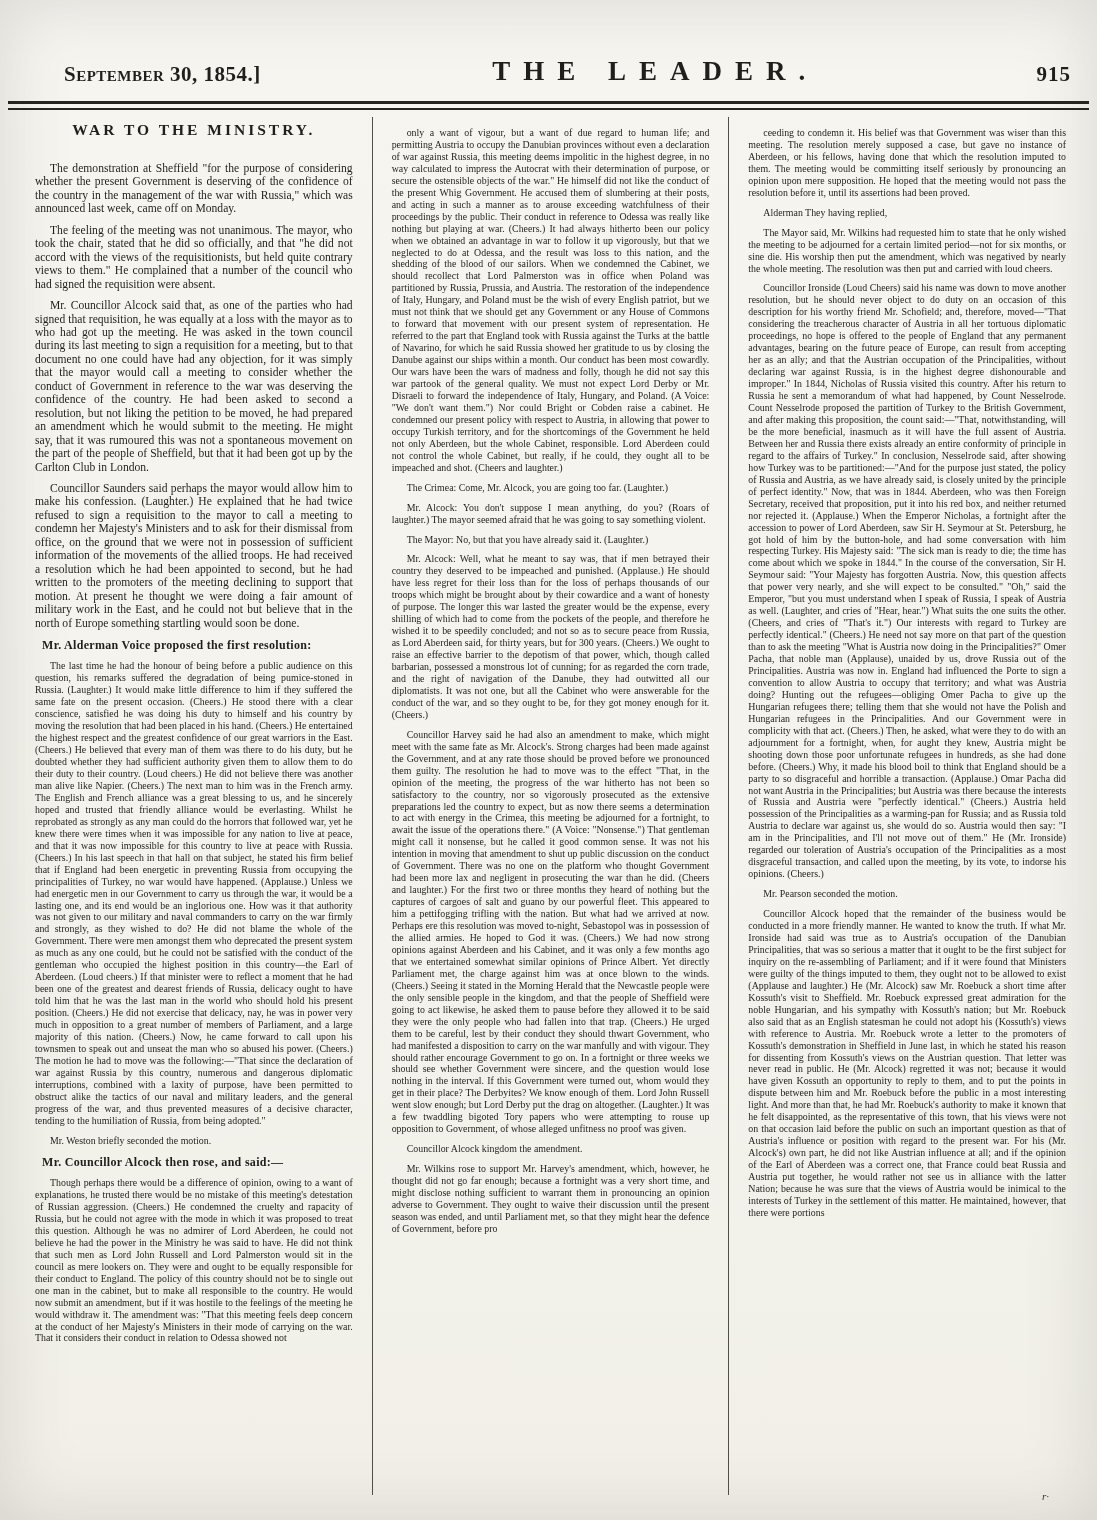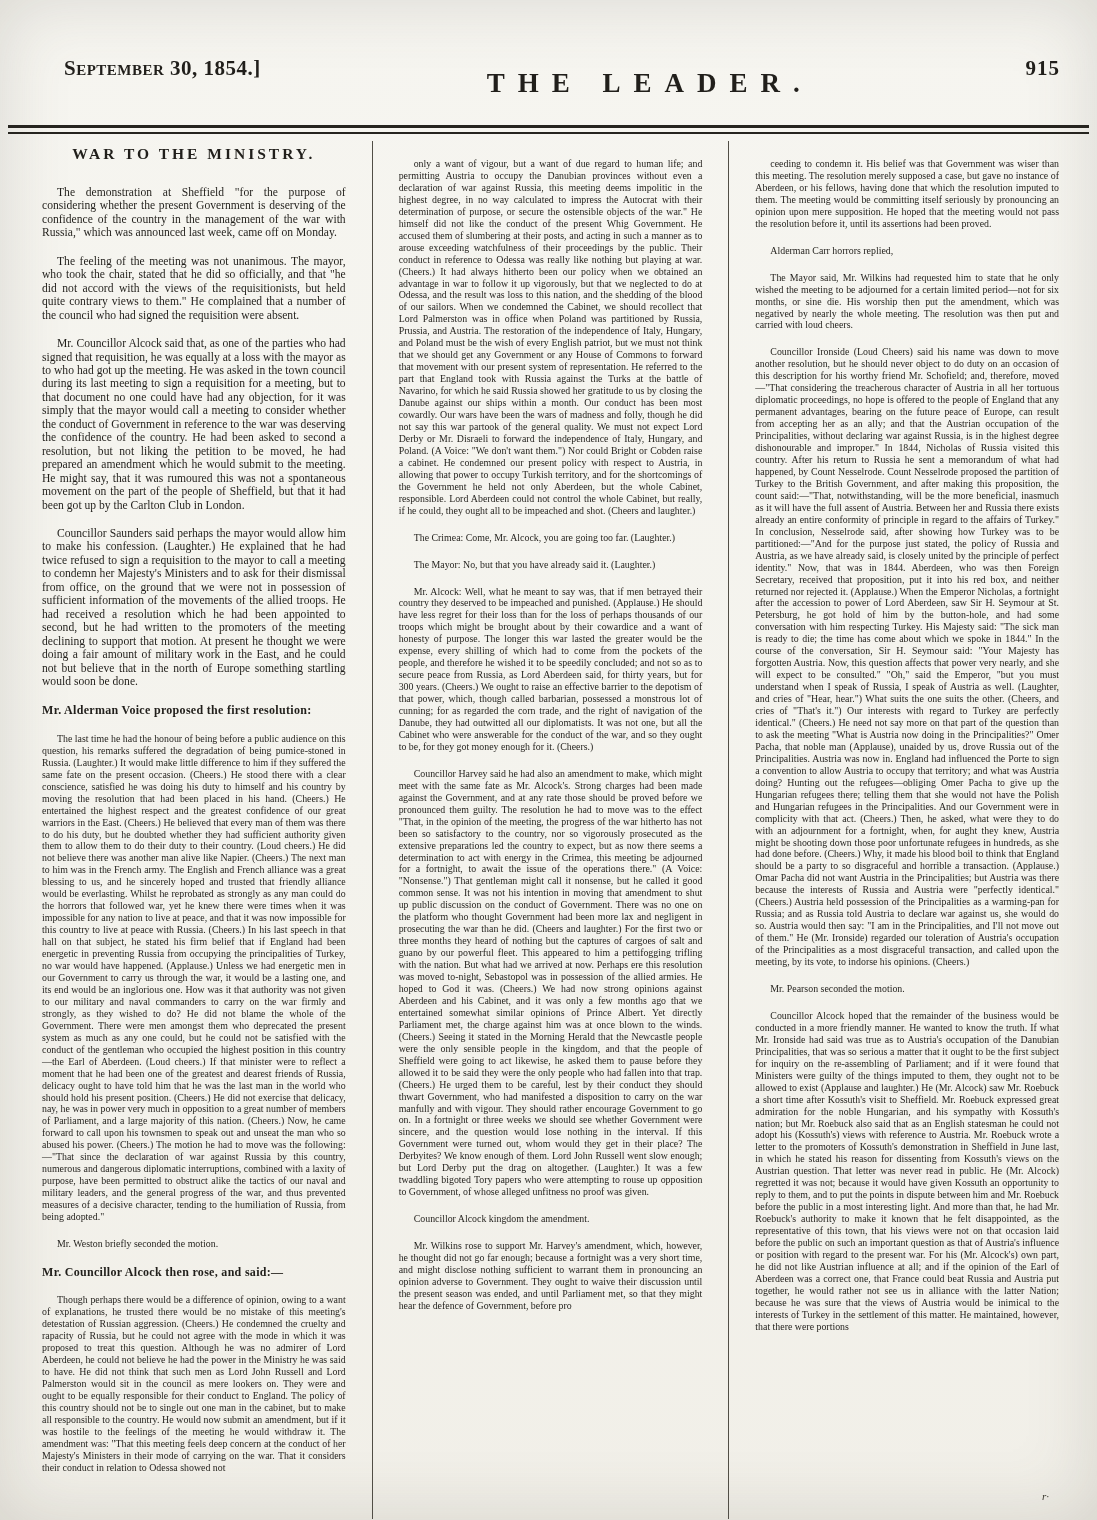--- a/index.html
+++ b/index.html
@@ -11,34 +11,34 @@
   .page{
     position:relative;
     width:1097px;height:1520px;
     background:linear-gradient(180deg,#f6f5f0 0%,#f4f3ed 55%,#f1efe8 100%);
     color:#211f1b;
     overflow:hidden;
     box-shadow:inset 0 0 70px rgba(90,85,70,.18);
   }
   
   .masthead{
-    display:flex;align-items:flex-start;
-    padding:56px 37px 0 64px;
+    display:flex;align-items:flex-end;
+    padding:56px 26px 0 64px;
   }
   .masthead-date{
     flex:0 0 auto;
     font-variant:small-caps;
     font-size:21px;letter-spacing:.5px;
     font-weight:600;
   }
   .masthead-title{
     flex:1 1 auto;text-align:center;
     font-size:27px;font-weight:700;
     letter-spacing:13px;text-indent:13px;
-    margin:12px;
+    margin:0;
   }
   .masthead-page{
     flex:0 0 auto;
     font-size:21px;font-weight:700;letter-spacing:1px;
   }
   .rule-double{
     margin:14px 8px 0 8px;
     height:4px;
     border-top:3px solid #26241f;
     border-bottom:2px solid #26241f;
@@ -55,21 +55,21 @@
     padding:2px 11px 0 11px;
     overflow:hidden;
   }
   .col + .col{border-left:1.5px solid #514e46;}
   .article-title{
     text-align:center;
     font-size:15.5px;font-weight:700;
     letter-spacing:3px;
     margin:2px 0 23px 0;
   }
-  p{margin:15px;text-indent:15px;text-align:justify;hyphens:auto;}
+  p{margin:8px;text-indent:15px;text-align:justify;hyphens:auto;}
   p.lead{font-size:11.6px;line-height:13.45px;}
   p.report{font-size:9.9px;line-height:11.95px;}
   p.subhead{
     font-size:12px;line-height:14.5px;font-weight:700;
     letter-spacing:.3px;margin:4px 0 3px 0;
   }
   .printers-mark{
     position:absolute;right:48px;bottom:18px;
     font-size:11px;font-style:italic;color:#3a372f;
   }
@@ -99,31 +99,32 @@
           <p class="report">The last time he had the honour of being before a public audience on this question, his remarks suffered the degradation of being pumice-stoned in Russia. (Laughter.) It would make little difference to him if they suffered the same fate on the present occasion. (Cheers.) He stood there with a clear conscience, satisfied he was doing his duty to himself and his country by moving the resolution that had been placed in his hand. (Cheers.) He entertained the highest respect and the greatest confidence of our great warriors in the East. (Cheers.) He believed that every man of them was there to do his duty, but he doubted whether they had sufficient authority given them to allow them to do their duty to their country. (Loud cheers.) He did not believe there was another man alive like Napier. (Cheers.) The next man to him was in the French army. The English and French alliance was a great blessing to us, and he sincerely hoped and trusted that friendly alliance would be everlasting. Whilst he reprobated as strongly as any man could do the horrors that followed war, yet he knew there were times when it was impossible for any nation to live at peace, and that it was now impossible for this country to live at peace with Russia. (Cheers.) In his last speech in that hall on that subject, he stated his firm belief that if England had been energetic in preventing Russia from occupying the principalities of Turkey, no war would have happened. (Applause.) Unless we had energetic men in our Government to carry us through the war, it would be a lasting one, and its end would be an inglorious one. How was it that authority was not given to our military and naval commanders to carry on the war firmly and strongly, as they wished to do? He did not blame the whole of the Government. There were men amongst them who deprecated the present system as much as any one could, but he could not be satisfied with the conduct of the gentleman who occupied the highest position in this country—the Earl of Aberdeen. (Loud cheers.) If that minister were to reflect a moment that he had been one of the greatest and dearest friends of Russia, delicacy ought to have told him that he was the last man in the world who should hold his present position. (Cheers.) He did not exercise that delicacy, nay, he was in power very much in opposition to a great number of members of Parliament, and a large majority of this nation. (Cheers.) Now, he came forward to call upon his townsmen to speak out and unseat the man who so abused his power. (Cheers.) The motion he had to move was the following:—"That since the declaration of war against Russia by this country, numerous and dangerous diplomatic interruptions, combined with a laxity of purpose, have been permitted to obstruct alike the tactics of our naval and military leaders, and the general progress of the war, and thus prevented measures of a decisive character, tending to the humiliation of Russia, from being adopted."</p>
           <p class="report">Mr. Weston briefly seconded the motion.</p>
           <p class="subhead">Mr. Councillor Alcock then rose, and said:—</p>
           <p class="report">Though perhaps there would be a difference of opinion, owing to a want of explanations, he trusted there would be no mistake of this meeting's detestation of Russian aggression. (Cheers.) He condemned the cruelty and rapacity of Russia, but he could not agree with the mode in which it was proposed to treat this question. Although he was no admirer of Lord Aberdeen, he could not believe he had the power in the Ministry he was said to have. He did not think that such men as Lord John Russell and Lord Palmerston would sit in the council as mere lookers on. They were and ought to be equally responsible for their conduct to England. The policy of this country should not be to single out one man in the cabinet, but to make all responsible to the country. He would now submit an amendment, but if it was hostile to the feelings of the meeting he would withdraw it. The amendment was: "That this meeting feels deep concern at the conduct of her Majesty's Ministers in their mode of carrying on the war. That it considers their conduct in relation to Odessa showed not</p>
         </div>
     </section>
     <section class="col">
       <div>
           <p class="report">only a want of vigour, but a want of due regard to human life; and permitting Austria to occupy the Danubian provinces without even a declaration of war against Russia, this meeting deems impolitic in the highest degree, in no way calculated to impress the Autocrat with their determination of purpose, or secure the ostensible objects of the war." He himself did not like the conduct of the present Whig Government. He accused them of slumbering at their posts, and acting in such a manner as to arouse exceeding watchfulness of their proceedings by the public. Their conduct in reference to Odessa was really like nothing but playing at war. (Cheers.) It had always hitherto been our policy when we obtained an advantage in war to follow it up vigorously, but that we neglected to do at Odessa, and the result was loss to this nation, and the shedding of the blood of our sailors. When we condemned the Cabinet, we should recollect that Lord Palmerston was in office when Poland was partitioned by Russia, Prussia, and Austria. The restoration of the independence of Italy, Hungary, and Poland must be the wish of every English patriot, but we must not think that we should get any Government or any House of Commons to forward that movement with our present system of representation. He referred to the part that England took with Russia against the Turks at the battle of Navarino, for which he said Russia showed her gratitude to us by closing the Danube against our ships within a month. Our conduct has been most cowardly. Our wars have been the wars of madness and folly, though he did not say this war partook of the general quality. We must not expect Lord Derby or Mr. Disraeli to forward the independence of Italy, Hungary, and Poland. (A Voice: "We don't want them.") Nor could Bright or Cobden raise a cabinet. He condemned our present policy with respect to Austria, in allowing that power to occupy Turkish territory, and for the shortcomings of the Government he held not only Aberdeen, but the whole Cabinet, responsible. Lord Aberdeen could not control the whole Cabinet, but really, if he could, they ought all to be impeached and shot. (Cheers and laughter.)</p>
           <p class="report">The Crimea: Come, Mr. Alcock, you are going too far. (Laughter.)</p>
+          <p class="report">Mr. Alcock: You don't suppose I mean anything, do you? (Roars of laughter.) The mayor seemed afraid that he was going to say something violent.</p>
           <p class="report">The Mayor: No, but that you have already said it. (Laughter.)</p>
           <p class="report">Mr. Alcock: Well, what he meant to say was, that if men betrayed their country they deserved to be impeached and punished. (Applause.) He should have less regret for their loss than for the loss of perhaps thousands of our troops which might be brought about by their cowardice and a want of honesty of purpose. The longer this war lasted the greater would be the expense, every shilling of which had to come from the pockets of the people, and therefore he wished it to be speedily concluded; and not so as to secure peace from Russia, as Lord Aberdeen said, for thirty years, but for 300 years. (Cheers.) We ought to raise an effective barrier to the depotism of that power, which, though called barbarian, possessed a monstrous lot of cunning; for as regarded the corn trade, and the right of navigation of the Danube, they had outwitted all our diplomatists. It was not one, but all the Cabinet who were answerable for the conduct of the war, and so they ought to be, for they got money enough for it. (Cheers.)</p>
           <p class="report">Councillor Harvey said he had also an amendment to make, which might meet with the same fate as Mr. Alcock's. Strong charges had been made against the Government, and at any rate those should be proved before we pronounced them guilty. The resolution he had to move was to the effect "That, in the opinion of the meeting, the progress of the war hitherto has not been so satisfactory to the country, nor so vigorously prosecuted as the extensive preparations led the country to expect, but as now there seems a determination to act with energy in the Crimea, this meeting be adjourned for a fortnight, to await the issue of the operations there." (A Voice: "Nonsense.") That gentleman might call it nonsense, but he called it good common sense. It was not his intention in moving that amendment to shut up public discussion on the conduct of Government. There was no one on the platform who thought Government had been more lax and negligent in prosecuting the war than he did. (Cheers and laughter.) For the first two or three months they heard of nothing but the captures of cargoes of salt and guano by our powerful fleet. This appeared to him a pettifogging trifling with the nation. But what had we arrived at now. Perhaps ere this resolution was moved to-night, Sebastopol was in possession of the allied armies. He hoped to God it was. (Cheers.) We had now strong opinions against Aberdeen and his Cabinet, and it was only a few months ago that we entertained somewhat similar opinions of Prince Albert. Yet directly Parliament met, the charge against him was at once blown to the winds. (Cheers.) Seeing it stated in the Morning Herald that the Newcastle people were the only sensible people in the kingdom, and that the people of Sheffield were going to act likewise, he asked them to pause before they allowed it to be said they were the only people who had fallen into that trap. (Cheers.) He urged them to be careful, lest by their conduct they should thwart Government, who had manifested a disposition to carry on the war manfully and with vigour. They should rather encourage Government to go on. In a fortnight or three weeks we should see whether Government were sincere, and the question would lose nothing in the interval. If this Government were turned out, whom would they get in their place? The Derbyites? We know enough of them. Lord John Russell went slow enough; but Lord Derby put the drag on altogether. (Laughter.) It was a few twaddling bigoted Tory papers who were attempting to rouse up opposition to Government, of whose alleged unfitness no proof was given.</p>
           <p class="report">Councillor Alcock kingdom the amendment.</p>
           <p class="report">Mr. Wilkins rose to support Mr. Harvey's amendment, which, however, he thought did not go far enough; because a fortnight was a very short time, and might disclose nothing sufficient to warrant them in pronouncing an opinion adverse to Government. They ought to waive their discussion until the present season was ended, and until Parliament met, so that they might hear the defence of Government, before pro</p>
         </div>
     </section>
     <section class="col">
       <div>
           <p class="report">ceeding to condemn it. His belief was that Government was wiser than this meeting. The resolution merely supposed a case, but gave no instance of Aberdeen, or his fellows, having done that which the resolution imputed to them. The meeting would be committing itself seriously by pronouncing an opinion upon mere supposition. He hoped that the meeting would not pass the resolution before it, until its assertions had been proved.</p>
-          <p class="report">Alderman Carr horrors replied,</p>
+          <p class="report">Alderman They having replied,</p>
           <p class="report">The Mayor said, Mr. Wilkins had requested him to state that he only wished the meeting to be adjourned for a certain limited period—not for six months, or sine die. His worship then put the amendment, which was negatived by nearly the whole meeting. The resolution was then put and carried with loud cheers.</p>
           <p class="report">Councillor Ironside (Loud Cheers) said his name was down to move another resolution, but he should never object to do duty on an occasion of this description for his worthy friend Mr. Schofield; and, therefore, moved—"That considering the treacherous character of Austria in all her tortuous diplomatic proceedings, no hope is offered to the people of England that any permanent advantages, bearing on the future peace of Europe, can result from accepting her as an ally; and that the Austrian occupation of the Principalities, without declaring war against Russia, is in the highest degree dishonourable and improper." In 1844, Nicholas of Russia visited this country. After his return to Russia he sent a memorandum of what had happened, by Count Nesselrode. Count Nesselrode proposed the partition of Turkey to the British Government, and after making this proposition, the count said:—"That, notwithstanding, will be the more beneficial, inasmuch as it will have the full assent of Austria. Between her and Russia there exists already an entire conformity of principle in regard to the affairs of Turkey." In conclusion, Nesselrode said, after showing how Turkey was to be partitioned:—"And for the purpose just stated, the policy of Russia and Austria, as we have already said, is closely united by the principle of perfect identity." Now, that was in 1844. Aberdeen, who was then Foreign Secretary, received that proposition, put it into his red box, and neither returned nor rejected it. (Applause.) When the Emperor Nicholas, a fortnight after the accession to power of Lord Aberdeen, saw Sir H. Seymour at St. Petersburg, he got hold of him by the button-hole, and had some conversation with him respecting Turkey. His Majesty said: "The sick man is ready to die; the time has come about which we spoke in 1844." In the course of the conversation, Sir H. Seymour said: "Your Majesty has forgotten Austria. Now, this question affects that power very nearly, and she will expect to be consulted." "Oh," said the Emperor, "but you must understand when I speak of Russia, I speak of Austria as well. (Laughter, and cries of "Hear, hear.") What suits the one suits the other. (Cheers, and cries of "That's it.") Our interests with regard to Turkey are perfectly identical." (Cheers.) He need not say more on that part of the question than to ask the meeting "What is Austria now doing in the Principalities?" Omer Pacha, that noble man (Applause), unaided by us, drove Russia out of the Principalities. Austria was now in. England had influenced the Porte to sign a convention to allow Austria to occupy that territory; and what was Austria doing? Hunting out the refugees—obliging Omer Pacha to give up the Hungarian refugees there; telling them that she would not have the Polish and Hungarian refugees in the Principalities. And our Government were in complicity with that act. (Cheers.) Then, he asked, what were they to do with an adjournment for a fortnight, when, for aught they knew, Austria might be shooting down those poor unfortunate refugees in hundreds, as she had done before. (Cheers.) Why, it made his blood boil to think that England should be a party to so disgraceful and horrible a transaction. (Applause.) Omar Pacha did not want Austria in the Principalities; but Austria was there because the interests of Russia and Austria were "perfectly identical." (Cheers.) Austria held possession of the Principalities as a warming-pan for Russia; and as Russia told Austria to declare war against us, she would do so. Austria would then say: "I am in the Principalities, and I'll not move out of them." He (Mr. Ironside) regarded our toleration of Austria's occupation of the Principalities as a most disgraceful transaction, and called upon the meeting, by its vote, to indorse his opinions. (Cheers.)</p>
           <p class="report">Mr. Pearson seconded the motion.</p>
           <p class="report">Councillor Alcock hoped that the remainder of the business would be conducted in a more friendly manner. He wanted to know the truth. If what Mr. Ironside had said was true as to Austria's occupation of the Danubian Principalities, that was so serious a matter that it ought to be the first subject for inquiry on the re-assembling of Parliament; and if it were found that Ministers were guilty of the things imputed to them, they ought not to be allowed to exist (Applause and laughter.) He (Mr. Alcock) saw Mr. Roebuck a short time after Kossuth's visit to Sheffield. Mr. Roebuck expressed great admiration for the noble Hungarian, and his sympathy with Kossuth's nation; but Mr. Roebuck also said that as an English statesman he could not adopt his (Kossuth's) views with reference to Austria. Mr. Roebuck wrote a letter to the promoters of Kossuth's demonstration in Sheffield in June last, in which he stated his reason for dissenting from Kossuth's views on the Austrian question. That letter was never read in public. He (Mr. Alcock) regretted it was not; because it would have given Kossuth an opportunity to reply to them, and to put the points in dispute between him and Mr. Roebuck before the public in a most interesting light. And more than that, he had Mr. Roebuck's authority to make it known that he felt disappointed, as the representative of this town, that his views were not on that occasion laid before the public on such an important question as that of Austria's influence or position with regard to the present war. For his (Mr. Alcock's) own part, he did not like Austrian influence at all; and if the opinion of the Earl of Aberdeen was a correct one, that France could beat Russia and Austria put together, he would rather not see us in alliance with the latter Nation; because he was sure that the views of Austria would be inimical to the interests of Turkey in the settlement of this matter. He maintained, however, that there were portions</p>
         </div>
     </section>
   </main>
 
   <span class="printers-mark">r·</span>
 

